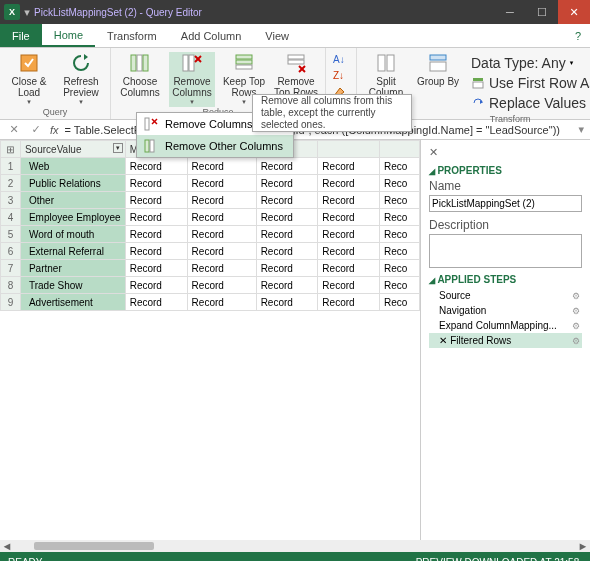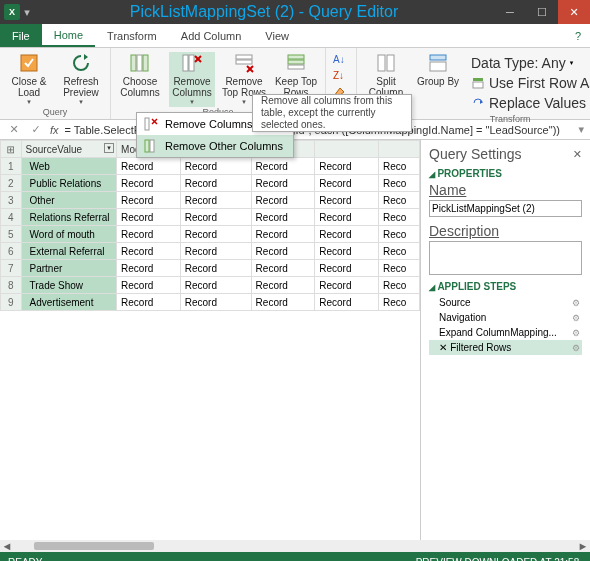--- a/index.html
+++ b/index.html
@@ -2,21 +2,21 @@
 <html><head>
 <meta charset="utf-8">
 <style>
   * { box-sizing: border-box; margin: 0; padding: 0; font-family: "Segoe UI", Tahoma, sans-serif; }
   body { width: 590px; height: 561px; background: #fff; overflow: hidden; font-size: 11px; }
 
   
   .titlebar { height: 24px; background: #3a3a3a; display: flex; align-items: center; padding-left: 4px; }
   .titlebar .app-icon { width: 16px; height: 16px; background: #217346; border-radius: 2px; display: flex; align-items: center; justify-content: center; color: #fff; font-size: 9px; font-weight: bold; }
   .titlebar .drop { width: 14px; display: inline-flex; align-items:center; justify-content:center; color:#bbb; }
-  .titlebar .title { flex: 1; text-align: center; color: #0ea5e9; font-size: 16px; }
+  .titlebar .title { flex: 1; color: #c4b5fd; font-size: 10px; }
   .titlebar .win-btn { width: 32px; height: 24px; display: flex; align-items: center; justify-content: center; color: #ccc; }
   .titlebar .close { background: #c74634; color: #fff; }
 
   
   .ribtabs { height: 24px; border-bottom: 1px solid #ccc; display: flex; align-items: stretch; }
   .ribtabs .tab { padding: 0 12px; display: flex; align-items: center; color: #444; cursor: pointer; font-size: 11px; }
   .ribtabs .tab.file { background: #217346; color: #fff; }
   .ribtabs .tab.active { color: #217346; border-bottom: 2px solid #217346; }
   .ribtabs .spacer { flex: 1; }
   .ribtabs .help { width: 24px; display:flex; align-items:center; justify-content:center; color:#217346; }
@@ -61,21 +61,21 @@
   td.src { background: #b8dcc6; padding-left: 8px; }
   th .hf { position:absolute; right:2px; top:2px; width:10px; height:10px; border:1px solid #888; font-size:7px; line-height:8px; text-align:center; cursor:pointer; }
 
   
   .pane { width: 170px; border-left: 1px solid #ccc; padding: 6px 8px; background: #fff; }
   .pane .hd { display: flex; align-items: center; justify-content: space-between; margin-bottom: 6px; }
   .pane .hd .t { font-size: 14px; color: #555; font-weight: 200; }
   .pane .hd .x { cursor: pointer; color: #666; }
   .pane .sec { font-size: 10px; color: #217346; font-weight: bold; margin: 6px 0 3px 0; }
   .pane .sec::before { content:"◢ "; font-size:8px; }
-  .pane label { font-size: 14px; color: #555; text-decoration: underline; }
+  .pane label { font-size: 12px; color: #555; }
   .pane input.txt, .pane .desc { width: 100%; border: 1px solid #aaa; font-size: 10px; padding: 2px; margin: 2px 0 6px 0; }
   .pane .desc { height: 34px; }
   .pane .steps { list-style: none; }
   .pane .steps li { display: flex; align-items: center; justify-content: space-between; padding: 2px 2px 2px 10px; font-size: 10px; cursor: pointer; }
   .pane .steps li.sel { background: #cfe8db; }
   .pane .steps li .gear { color: #999; font-size: 9px; }
 
   
   .hscroll { height: 12px; background: #eee; display:flex; align-items:center; }
   .hscroll .thumb { height: 8px; width: 120px; background:#bbb; margin-left: 20px; border-radius:2px; }
@@ -159,40 +159,40 @@
               <line x1="20" y1="4" x2="14" y2="10" stroke="#c00" stroke-width="2"></line>
             </svg>
           </span>
         <span class="txt">Remove
 Columns</span>
           <span class="drop-sm">▾</span>
       </div>
       <div class="bigbtn">
         <span class="ico">
             <svg width="22" height="22">
+              <rect x="3" y="3" width="16" height="4" fill="#d9ead3" stroke="#6aa84f"></rect>
+              <rect x="3" y="8" width="16" height="4" fill="#d9ead3" stroke="#6aa84f"></rect>
+              <rect x="3" y="13" width="16" height="4" fill="#fff" stroke="#999"></rect>
+            </svg>
+          </span>
+        <span class="txt">Keep Top
+Rows</span>
+          <span class="drop-sm">▾</span>
+      </div>
+      <div class="bigbtn">
+        <span class="ico">
+            <svg width="22" height="22">
               <rect x="3" y="3" width="16" height="4" fill="#fff" stroke="#999"></rect>
               <rect x="3" y="8" width="16" height="4" fill="#fff" stroke="#999"></rect>
               <line x1="14" y1="14" x2="20" y2="20" stroke="#c00" stroke-width="2"></line>
               <line x1="20" y1="14" x2="14" y2="20" stroke="#c00" stroke-width="2"></line>
             </svg>
           </span>
         <span class="txt">Remove
 Top Rows</span>
-          <span class="drop-sm">▾</span>
-      </div>
-      <div class="bigbtn">
-        <span class="ico">
-            <svg width="22" height="22">
-              <rect x="3" y="3" width="16" height="4" fill="#d9ead3" stroke="#6aa84f"></rect>
-              <rect x="3" y="8" width="16" height="4" fill="#d9ead3" stroke="#6aa84f"></rect>
-              <rect x="3" y="13" width="16" height="4" fill="#fff" stroke="#999"></rect>
-            </svg>
-          </span>
-        <span class="txt">Keep Top
-Rows</span>
           <span class="drop-sm">▾</span>
       </div>
     </div>
     <div class="label">Reduce</div>
   </div>
 
   <div class="group" style="width:42px;">
     <div class="row" style="flex-direction:column;gap:2px;">
       <span class="ico">
           <svg width="18" height="14">
@@ -332,21 +332,21 @@
             <td class="rownum">3</td>
   <td class="src">Other</td>
   <td>Record</td>
   <td>Record</td>
   <td>Record</td>
   <td>Record</td>
   <td>Reco</td>
           </tr>
           <tr>
             <td class="rownum">4</td>
-  <td class="src">Relations Referral</td>
+  <td class="src">Employee Employee</td>
   <td>Record</td>
   <td>Record</td>
   <td>Record</td>
   <td>Record</td>
   <td>Reco</td>
           </tr>
           <tr>
             <td class="rownum">5</td>
   <td class="src">Word of mouth</td>
   <td>Record</td>
@@ -390,21 +390,20 @@
   <td>Record</td>
   <td>Record</td>
   <td>Reco</td>
           </tr>
         </tbody>
     </table>
   </div>
 
   <div class="pane">
     <div class="hd">
-      <span class="t">Query Settings</span>
       <span class="x">✕</span>
     </div>
     <div class="sec">PROPERTIES</div>
     <label>Name</label>
     <input class="txt" value="PickListMappingSet (2)" style="">
     <label>Description</label>
     <div class="desc"></div>
     <div class="sec">APPLIED STEPS</div>
     <ul class="steps" id="steps">
         <li>

